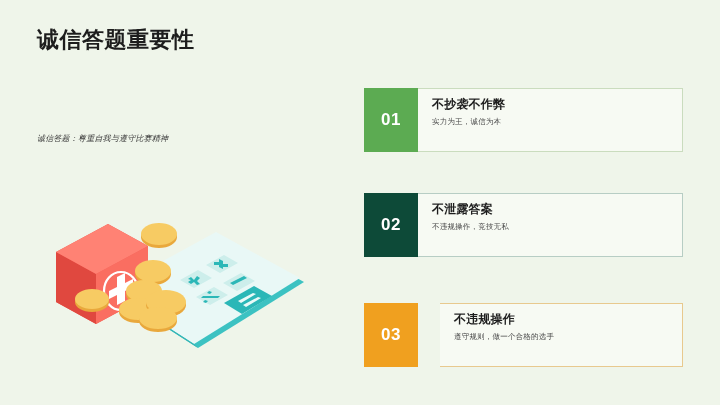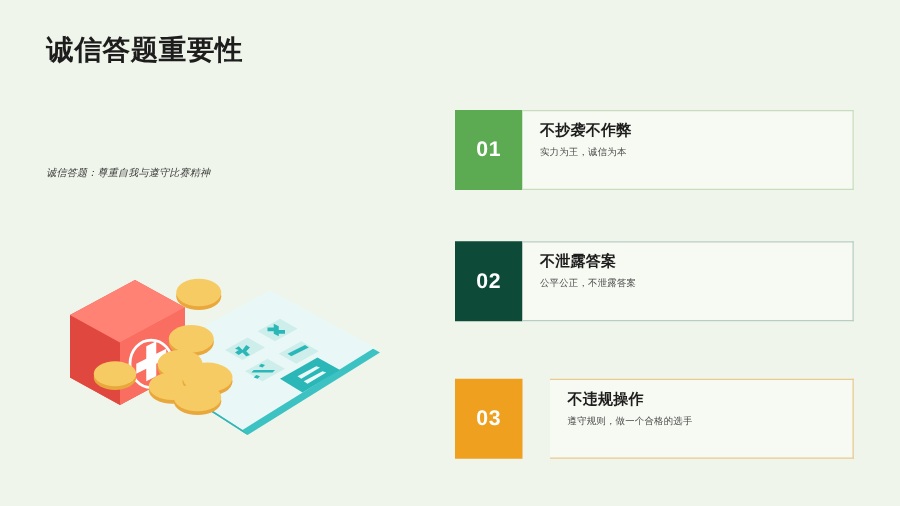--- a/index.html
+++ b/index.html
@@ -216,21 +216,21 @@
       <div class="card-body">
         <div class="card-title">不抄袭不作弊</div>
         <div class="card-desc">实力为王，诚信为本</div>
       </div>
     </div>
 
     <div class="card card-2">
       <div class="card-badge">02</div>
       <div class="card-body">
         <div class="card-title">不泄露答案</div>
-        <div class="card-desc">公平公正，不泄露答案</div>
+        <div class="card-desc">不违规操作，竞技无私</div>
       </div>
     </div>
 
     <div class="card card-3">
       <div class="card-badge">03</div>
       <div class="card-body">
         <div class="card-title">不违规操作</div>
         <div class="card-desc">遵守规则，做一个合格的选手</div>
       </div>
     </div>

